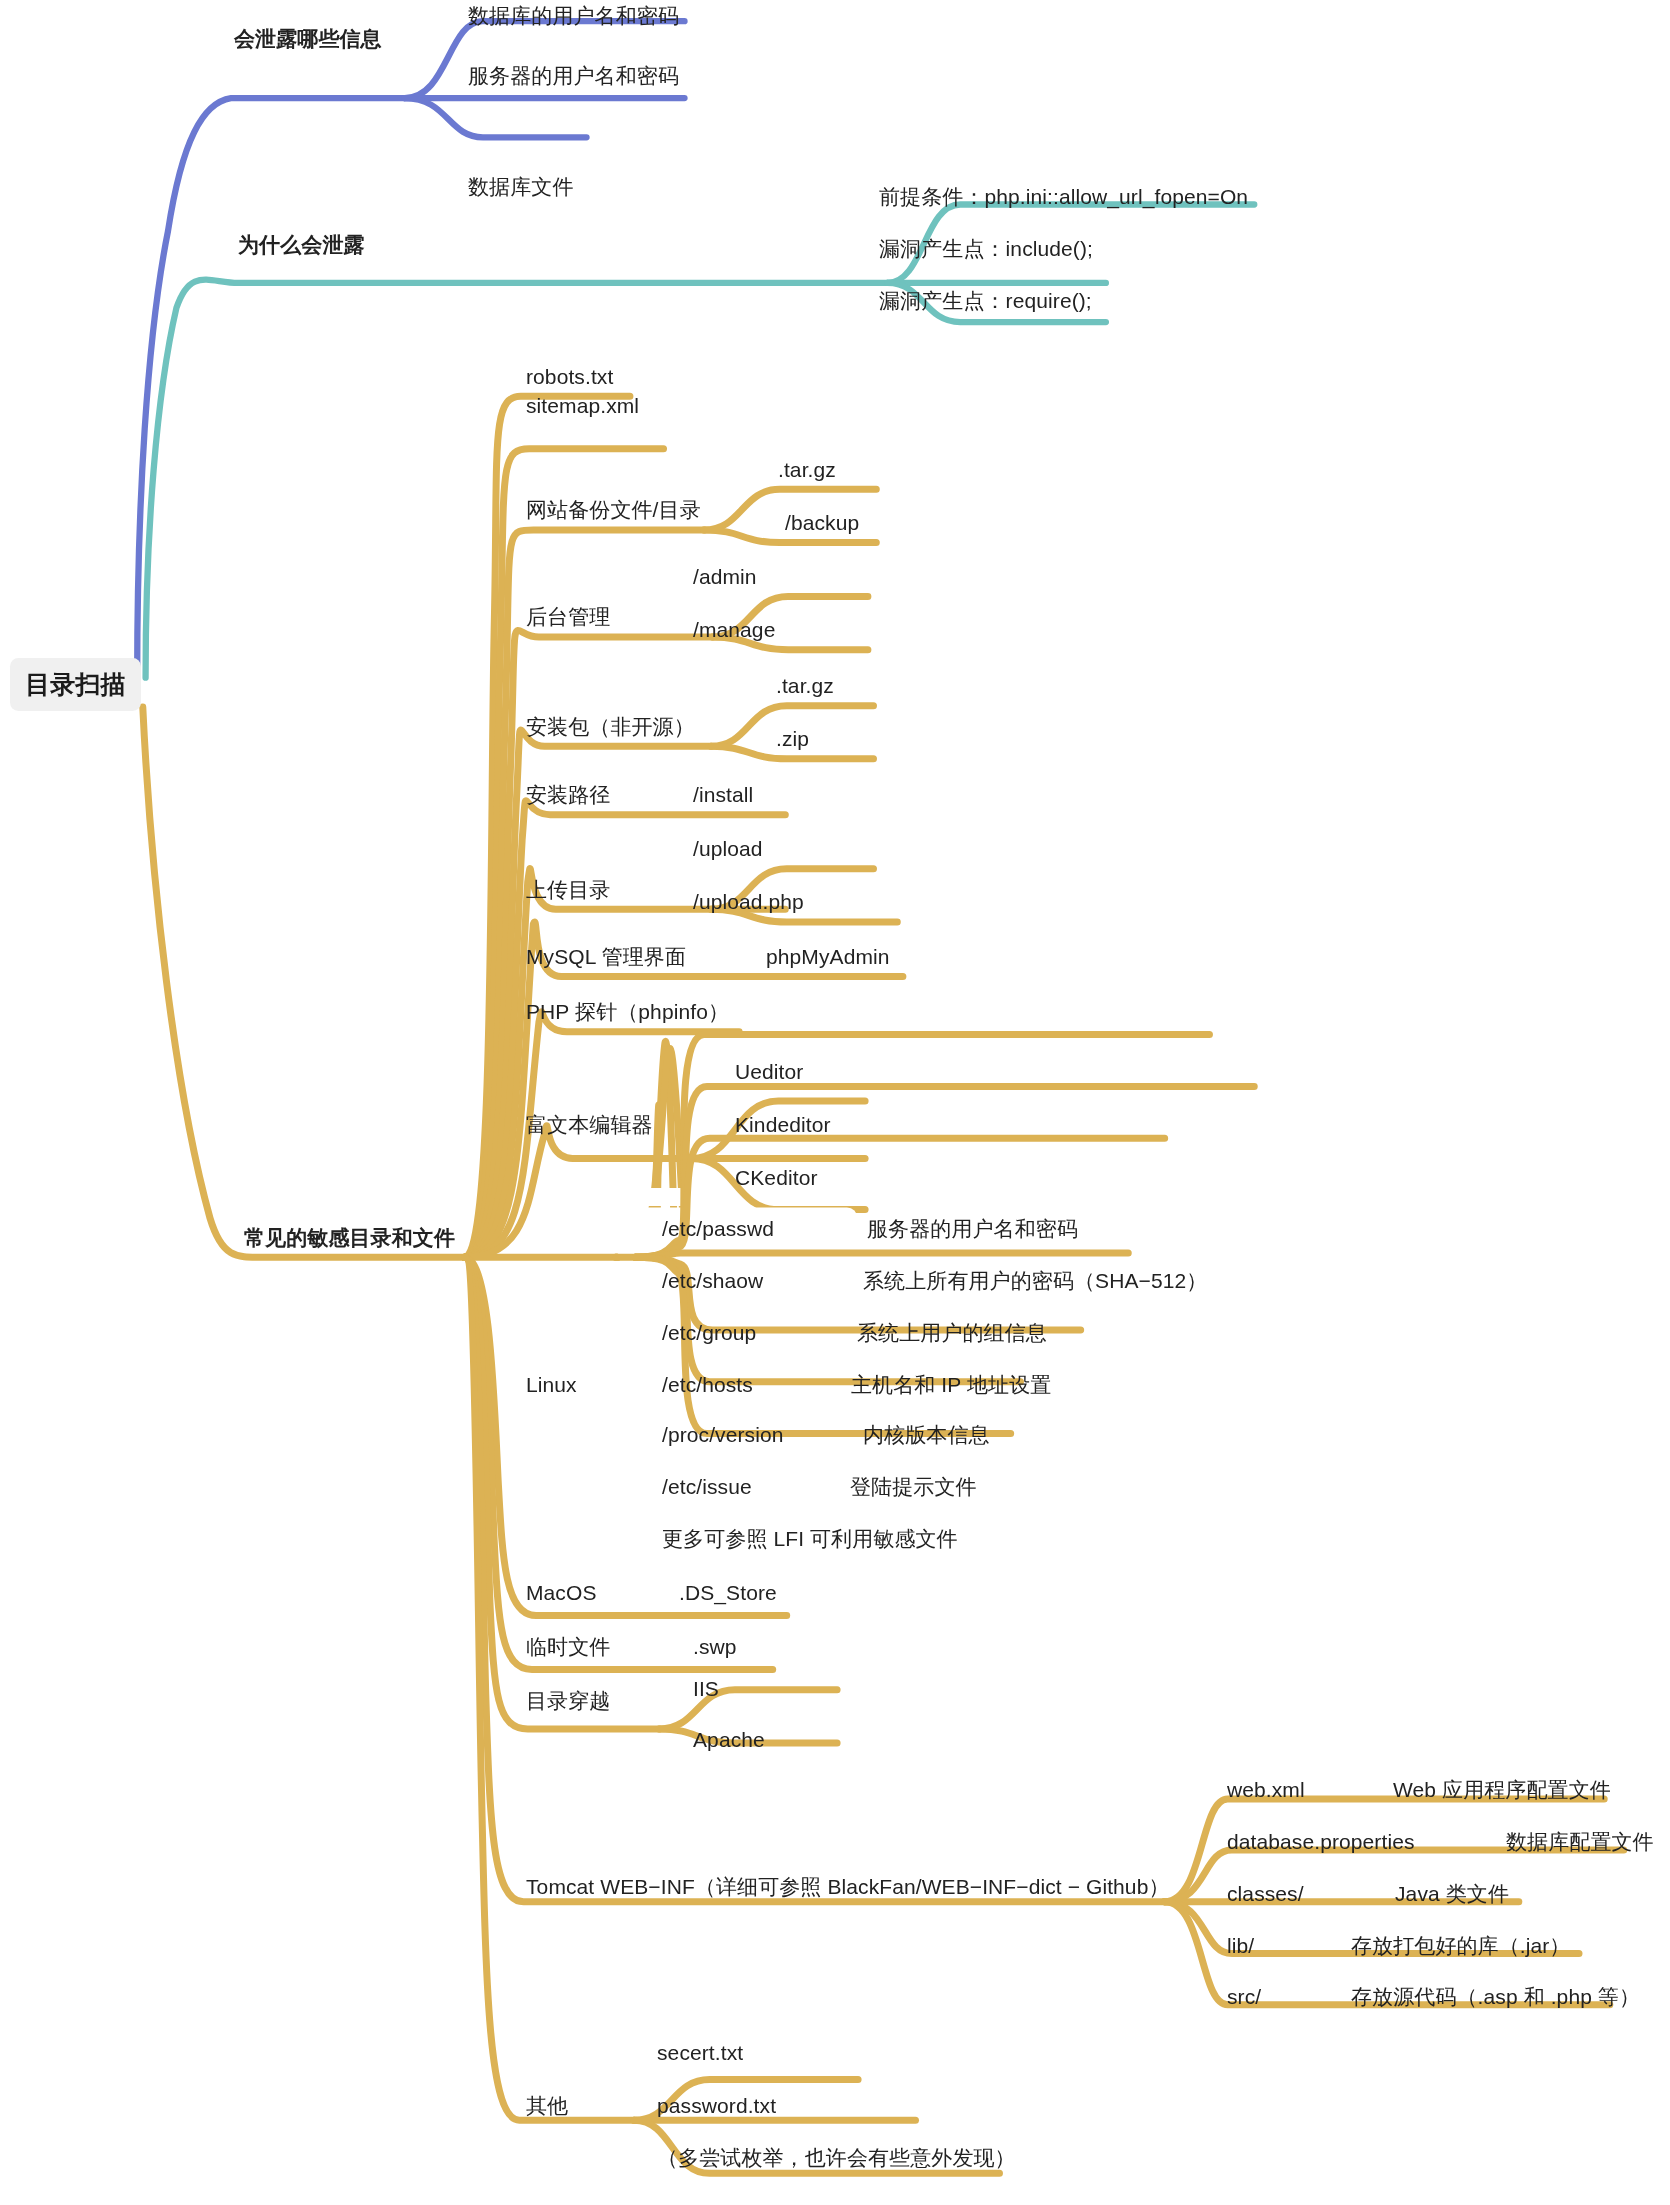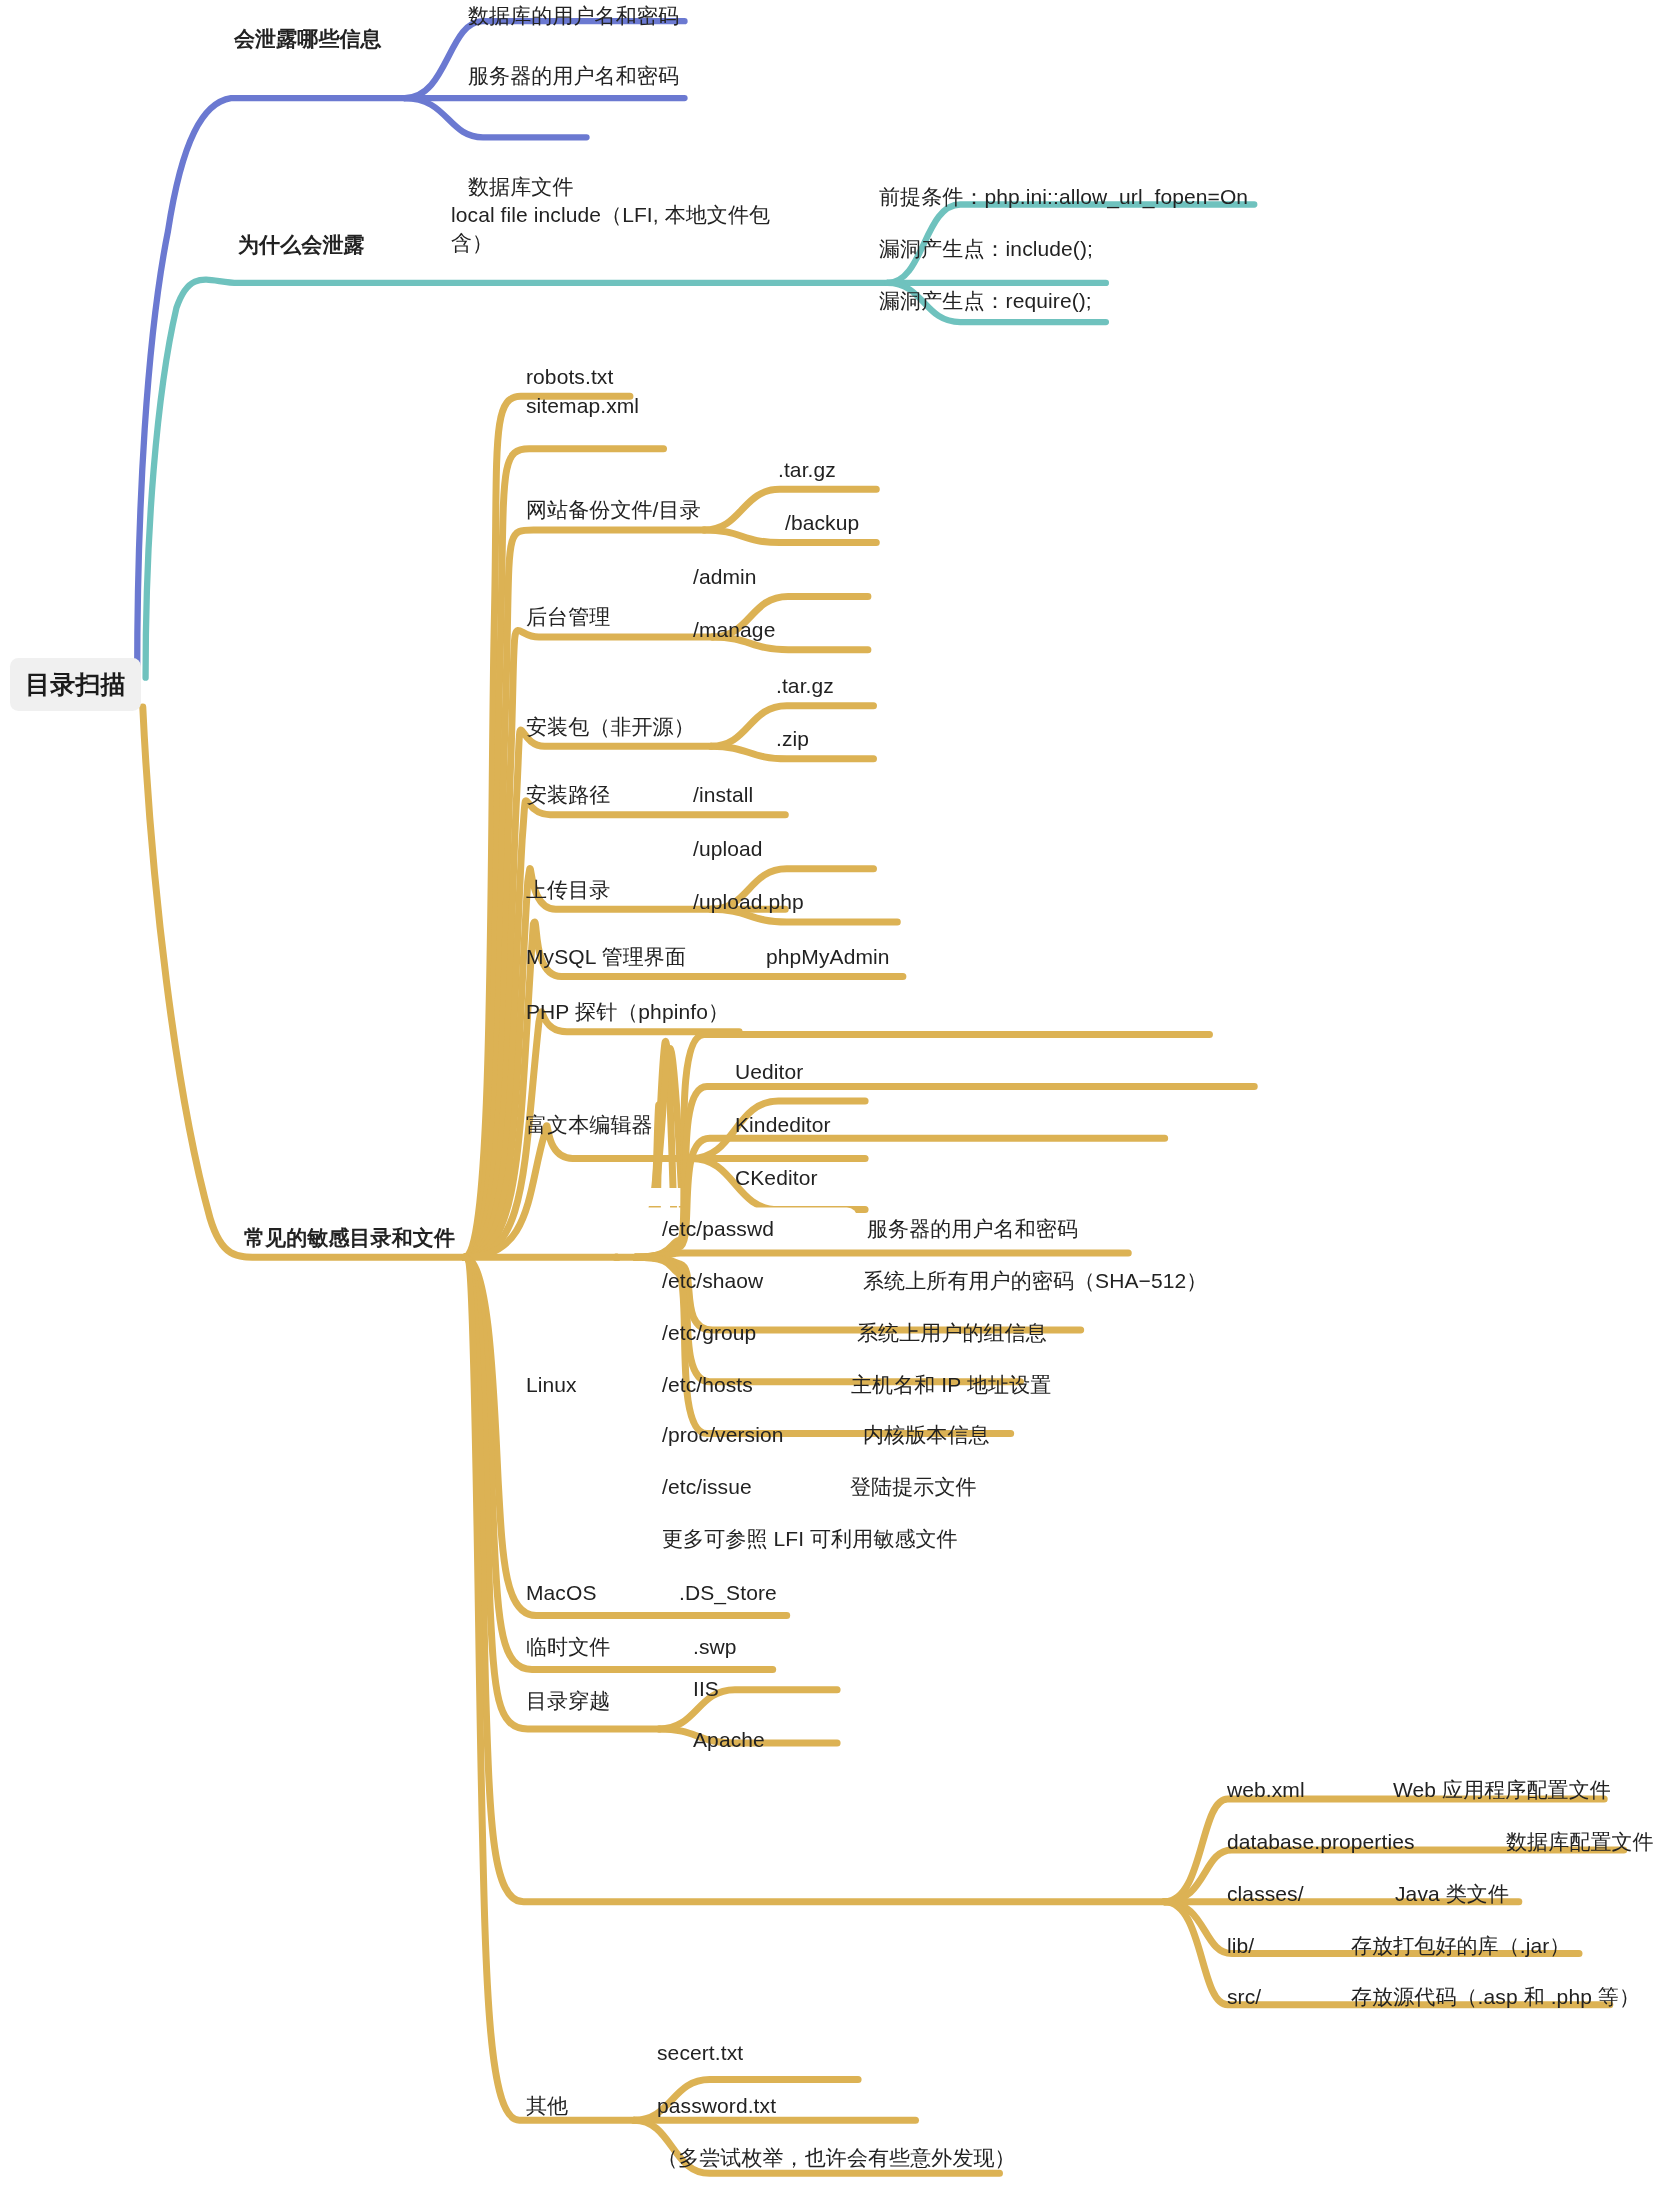--- a/index.html
+++ b/index.html
@@ -183,21 +183,20 @@
   </svg>
 
   <div class="node root" style="left:9.8px;top:658px;">目录扫描</div>
 
   <div class="node branch" style="left:234px;top:25px;">会泄露哪些信息</div>
   <div class="node" style="left:468px;top:2.1px;">数据库的用户名和密码</div>
   <div class="node" style="left:468px;top:62px;">服务器的用户名和密码</div>
   <div class="node" style="left:468px;top:133px;margin-top:40px;">数据库文件</div>
 
   <div class="node branch" style="left:238px;top:231px;">为什么会泄露</div>
-  <div class="node wrap" style="left:451px;top:201px;">local file include（LFI, 本地文件包含）</div>
   <div class="node" style="left:879px;top:183px;">前提条件：php.ini::allow_url_fopen=On</div>
   <div class="node" style="left:879px;top:235px;">漏洞产生点：include();</div>
   <div class="node" style="left:879px;top:287px;">漏洞产生点：require();</div>
 
   <div class="node branch" style="left:244px;top:1224px;">常见的敏感目录和文件</div>
 
   <div class="node" style="left:526px;top:363px;">robots.txt</div>
   <div class="node" style="left:526px;top:392px;">sitemap.xml</div>
 
   <div class="node" style="left:526px;top:496px;">网站备份文件/目录</div>
@@ -254,20 +253,21 @@
   <div class="node" style="left:526px;top:1579px;">MacOS</div>
   <div class="node" style="left:679px;top:1579px;">.DS_Store</div>
 
   <div class="node" style="left:526px;top:1633px;">临时文件</div>
   <div class="node" style="left:693px;top:1633px;">.swp</div>
 
   <div class="node" style="left:526px;top:1687px;">目录穿越</div>
   <div class="node" style="left:693px;top:1675px;">IIS</div>
   <div class="node" style="left:693px;top:1726px;">Apache</div>
 
+  <div class="node" style="left:526px;top:1873px;">Tomcat WEB−INF（详细可参照 BlackFan/WEB−INF−dict − Github）</div>
   <div class="node" style="left:1227px;top:1776px;">web.xml</div>
   <div class="node" style="left:1393px;top:1776px;">Web 应用程序配置文件</div>
 
   <div class="node" style="left:1227px;top:1828px;">database.properties</div>
   <div class="node" style="left:1458px;top:1828px;margin-left:48px;">数据库配置文件</div>
 
   <div class="node" style="left:1227px;top:1880px;">classes/</div>
   <div class="node" style="left:1395px;top:1880px;">Java 类文件</div>
 
   <div class="node" style="left:1227px;top:1932px;">lib/</div>

